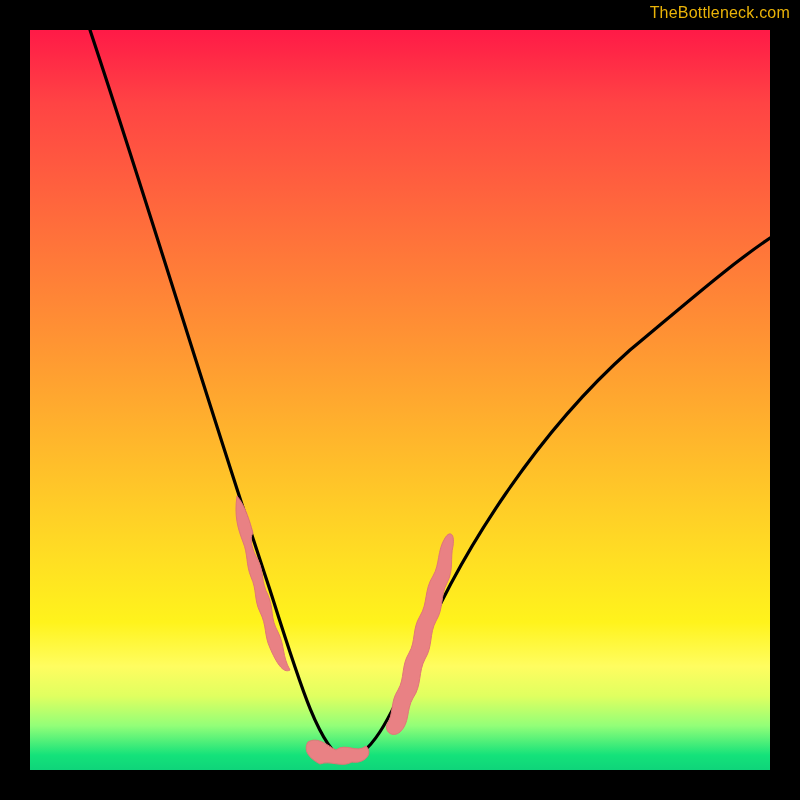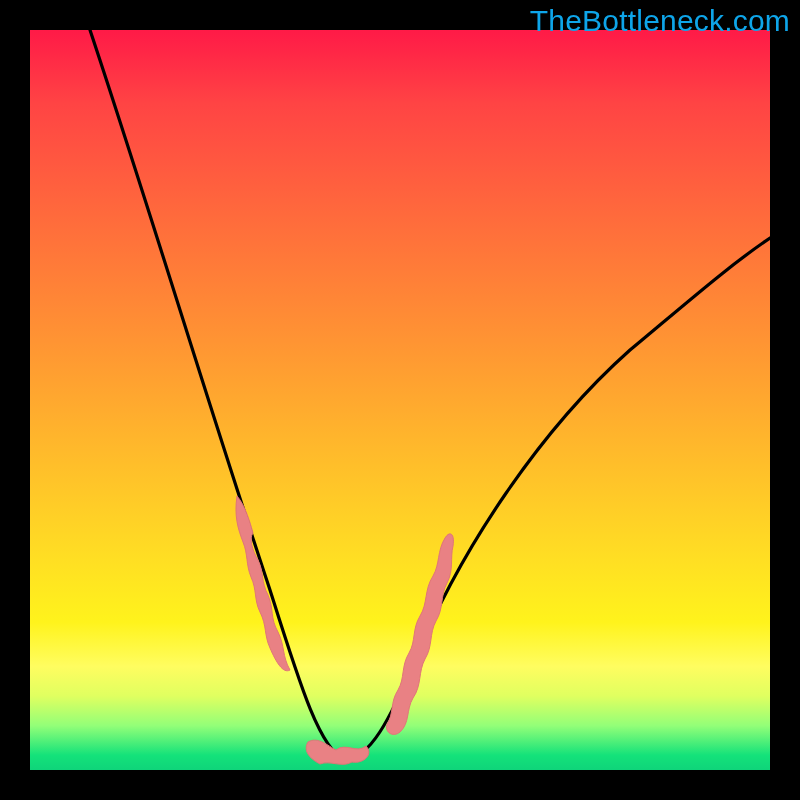--- a/index.html
+++ b/index.html
@@ -29,22 +29,22 @@
       #e0ff60 90%,
       #93ff78 94%,
       #14e27a 98%,
       #0fd47a 100%
     );
   }
   .watermark {
     position: absolute;
     top: 4px;
     right: 10px;
-    color: #0ea5e9;
-    font-size: 30px;
+    color: #eab308;
+    font-size: 16px;
     font-weight: 500;
     letter-spacing: 0.2px;
   }
   svg.overlay {
     position: absolute;
     left: 0;
     top: 0;
     width: 740px;
     height: 740px;
   }

